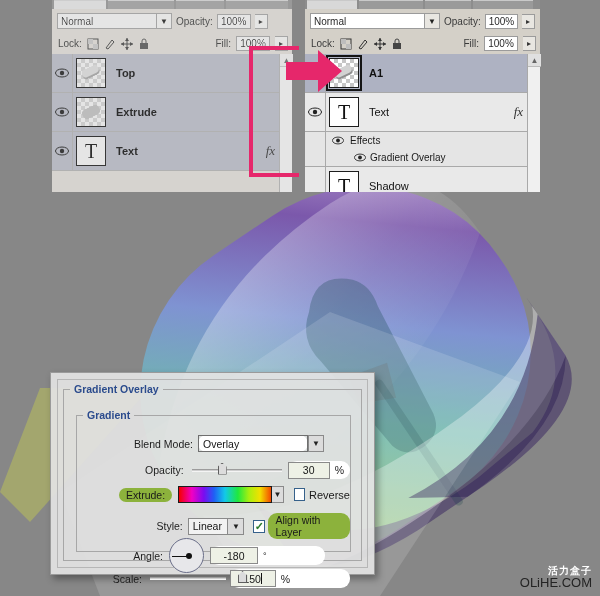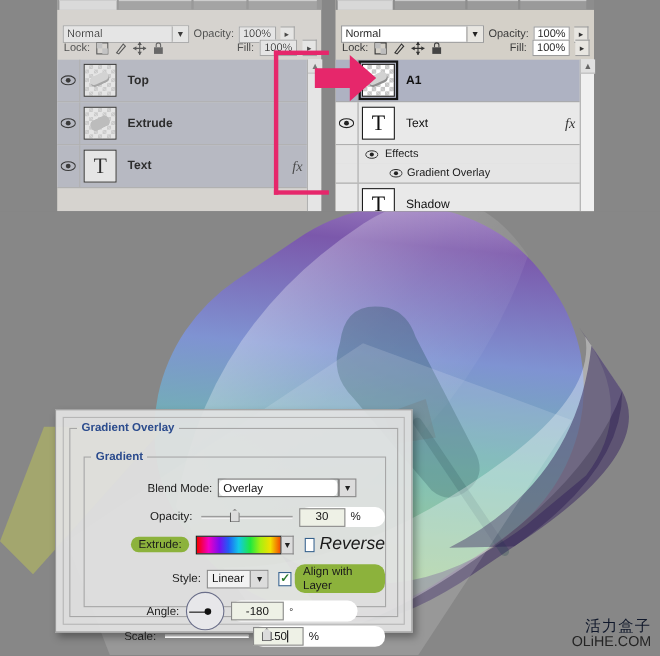--- a/index.html
+++ b/index.html
@@ -21,21 +21,21 @@
   .ps-panel { position: absolute; background: #d4d0c8; }
   .ps-tabs {
     position: absolute; left: 0; top: 0; width: 100%; height: 9px;
     background: #8d8d8d; display: flex; gap: 2px; padding-left: 2px;
   }
   .ps-tab { height: 9px; background: #9a9a9a; border-top: 1px solid #c9c9c9; }
   .ps-tab.active { background: #d8d8d8; }
 
   .ps-modebar {
     position: absolute; left: 0; display: flex; align-items: center;
-    padding: 0 5px; gap: 4px; width: 100%; margin-top: 10px;
+    padding: 0 5px; gap: 4px; width: 100%;
   }
   .mode-select {
     height: 16px; background: #fff; border: 1px solid #9b9b9b;
     font-size: 10px; line-height: 15px; padding-left: 3px; color: #2a2a2a;
     display: flex; align-items: center; justify-content: space-between;
   }
   .mode-select .cv { padding-right: 2px; }
   .sel-arrow {
     width: 15px; height: 14px; background: #e8e6e1; border-left: 1px solid #9b9b9b;
     display: flex; align-items: center; justify-content: center;
@@ -176,21 +176,21 @@
     position: absolute; left: 2px; top: 17px; width: 16px; height: 1px; background: #111;
   }
   .angle-dial .dot {
     position: absolute; left: 16px; top: 14px; width: 6px; height: 6px;
     background: #111; border-radius: 50%;
   }
   .caret { display: inline-block; width: 1px; height: 11px; background: #111; vertical-align: middle; }
 
   
   .wm { position: absolute; right: 8px; bottom: 6px; text-align: right; line-height: 1.05; }
-  .wm-cn { font-size: 14px; font-weight: normal; color: #0f172a; letter-spacing: 1px; }
+  .wm-cn { font-size: 10px; font-weight: bold; color: #ffffff; letter-spacing: 1px; }
   .wm-en { font-size: 13px; color: #242424; font-family: "Liberation Sans", sans-serif; }
 </style>
 </head>
 <body>
 
 <div id="root">
 
   <div class="art">
     <svg width="600" height="404" viewBox="0 0 600 404">
       <defs>
@@ -506,32 +506,32 @@
             </span>
             <span class="ar" style="width:16px;height:17px;background:#dcdcdc;border:1px solid #8a8a8a;display:flex;align-items:center;justify-content:center;font-size:8px;color:#222;">▼</span>
           </div>
 
           <div class="row" style="left:0; top:40px; width:100%;">
             <span class="flbl" style="width:116px;">Opacity:</span>
             <span style="position:relative; width:98px; margin-left:8px;">
               <span class="slider-track" style="display:block;"></span>
               <span class="slider-knob" style="left:26px;"></span>
             </span>
-            <span class="hl" style="display:inline-flex; align-items:center; margin-left:6px; height:18px; padding-right:22px;">
+            <span class="hl" style="display:inline-flex; align-items:center; margin-left:6px; height:18px; padding-right:6px;">
               <span class="fieldnum" style="width:42px; background:#eef1e6;">30</span>
               <span style="font-size:10.5px; margin-left:5px; color:#1a1a1a;">%</span>
             </span>
           </div>
 
           <div class="row" style="left:0; top:65px; width:100%;">
             <span class="hl-txt" style="width:auto; margin-left:42px; display:inline-block;">Extrude:</span>
             <span class="gradswatch" style="width:118px; margin-left:6px;"></span>
             <span class="gradarrow">▼</span>
             <span class="chk" style="margin-left:10px; background:#fff;"></span>
-            <span style="font-size:16px; margin-left:4px; color:#1a1a1a;font-style:italic;">Reverse</span>
+            <span style="font-size:11px; margin-left:4px; color:#1a1a1a;">Reverse</span>
           </div>
 
           <div class="row" style="left:0; top:92px; width:100%;">
             <span class="flbl" style="width:116px;">Style:</span>
             <span class="combo" style="width:62px; margin-left:5px;">
               <span class="cv">Linear</span>
               <span class="ar">▼</span>
             </span>
             <span class="chk" style="margin-left:9px;">
               <span>✓</span>

